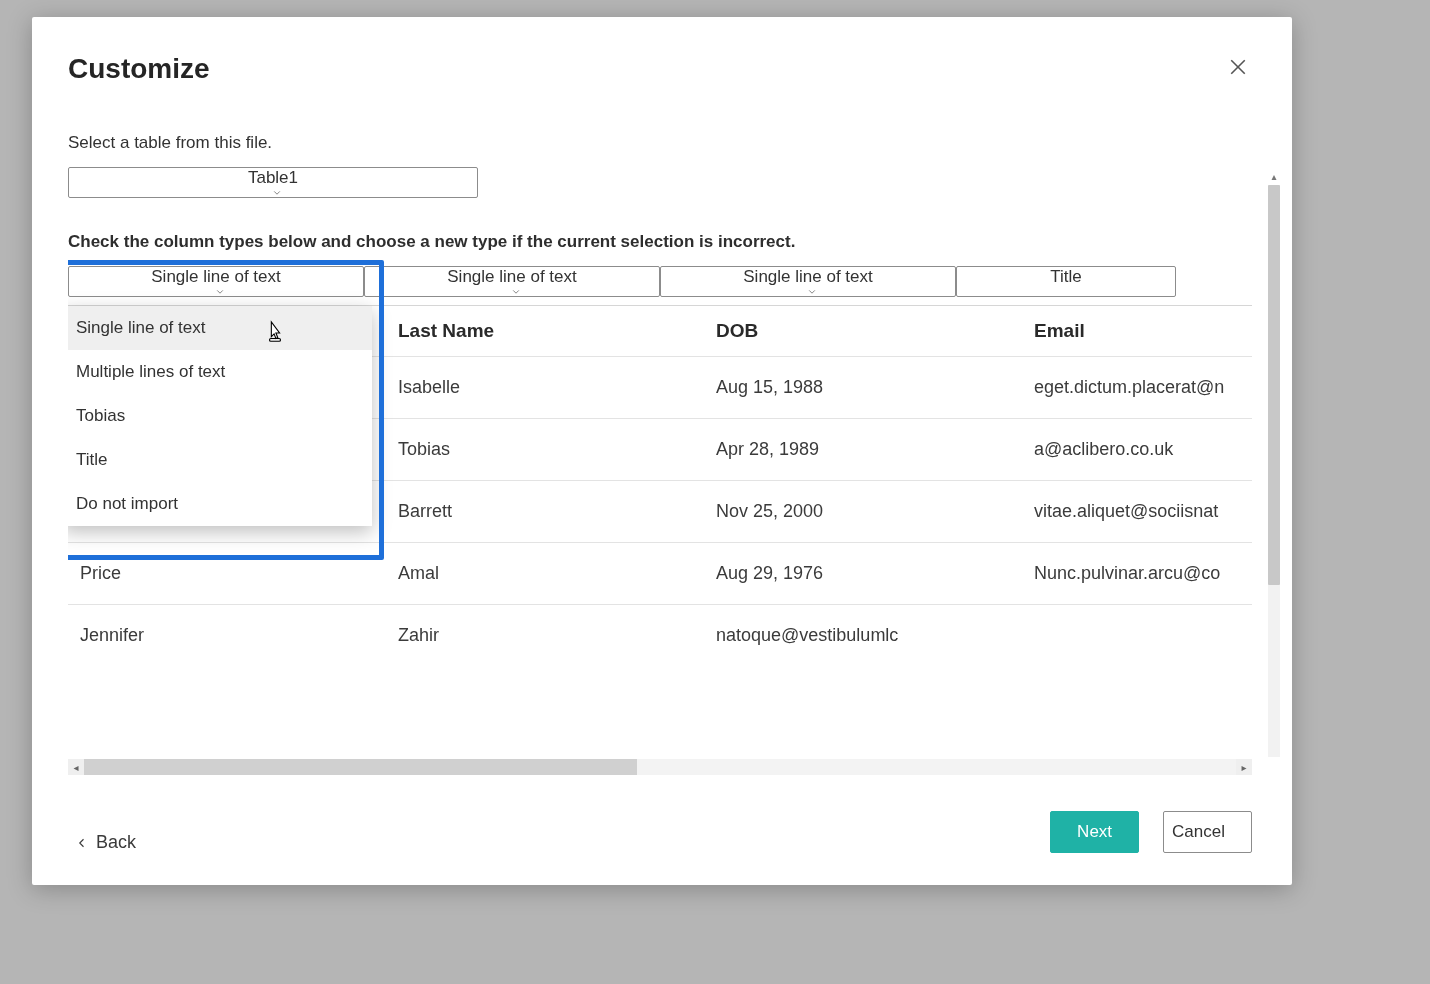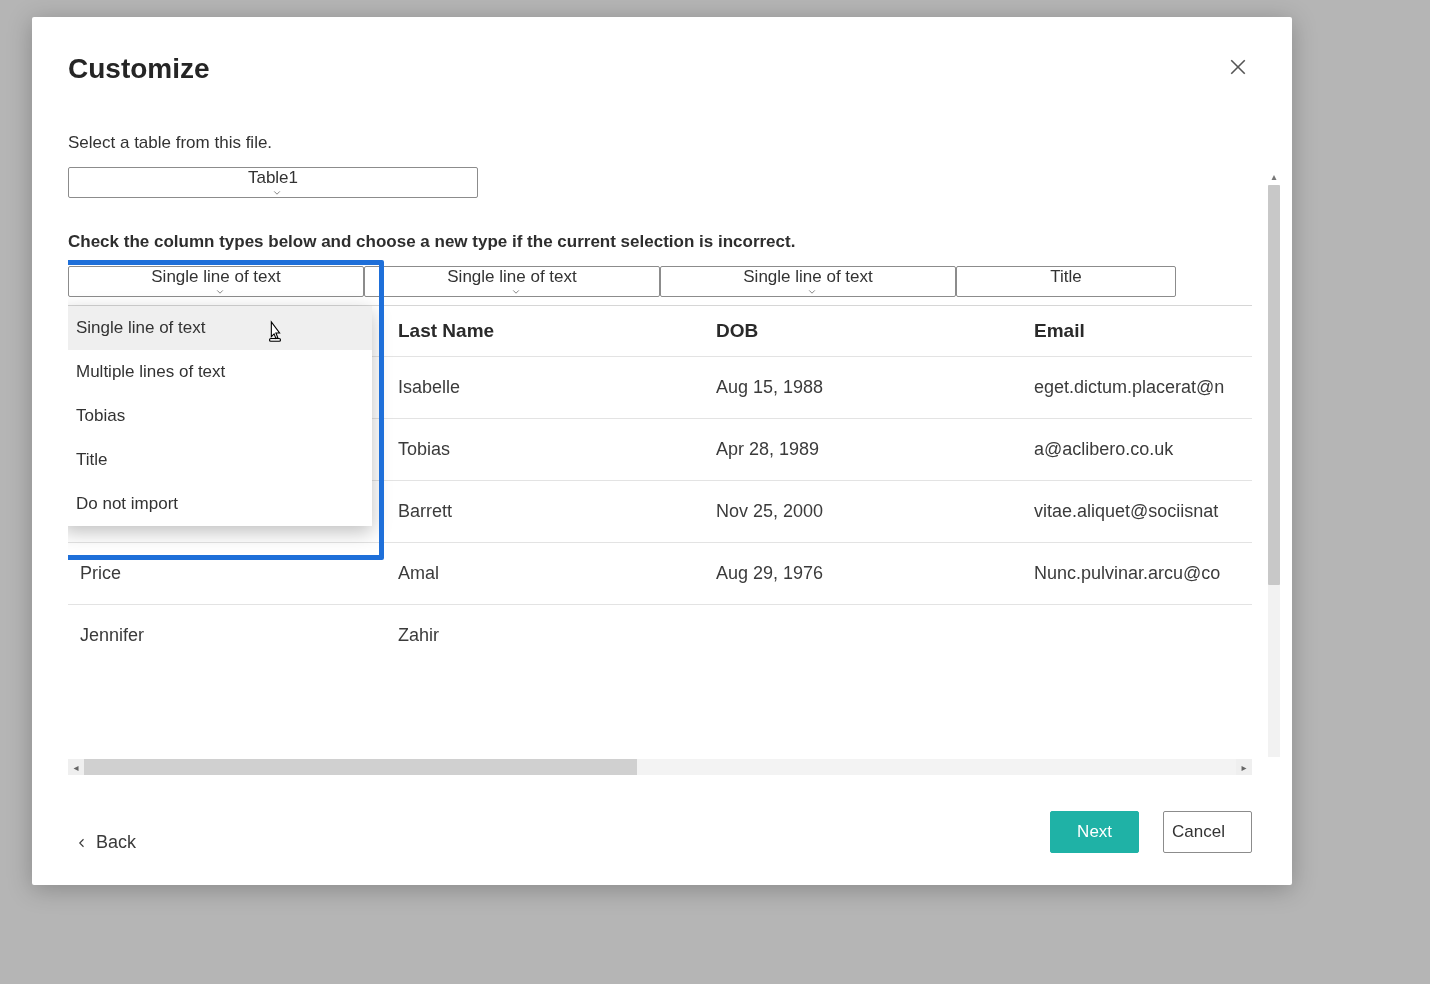--- a/index.html
+++ b/index.html
@@ -307,20 +307,21 @@
         </div>
         <div class="data-row">
           <div class="cell">Price</div>
           <div class="cell">Amal</div>
           <div class="cell">Aug 29, 1976</div>
           <div class="cell">Nunc.pulvinar.arcu@co</div>
         </div>
         <div class="data-row" style="border-bottom:none;">
           <div class="cell">Jennifer</div>
           <div class="cell">Zahir</div>
+          <div class="cell">natoque@vestibulumlc</div>
         </div>
 
       </div>
     </div>
 
     <div class="hscroll">
       <div class="arrow">◂</div>
       <div class="track">
         <div class="thumb"></div>
       </div>

